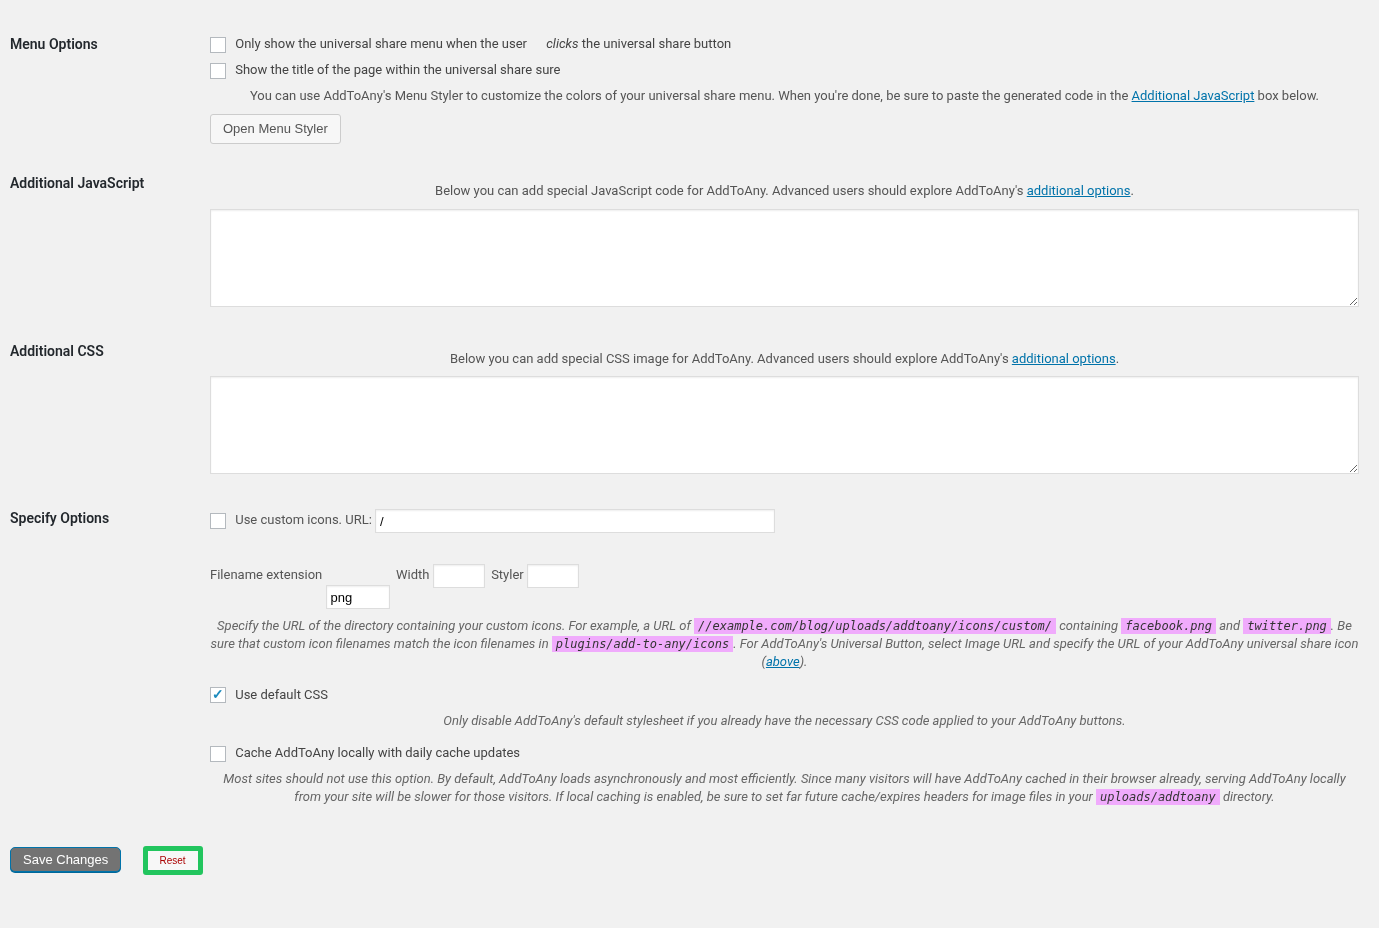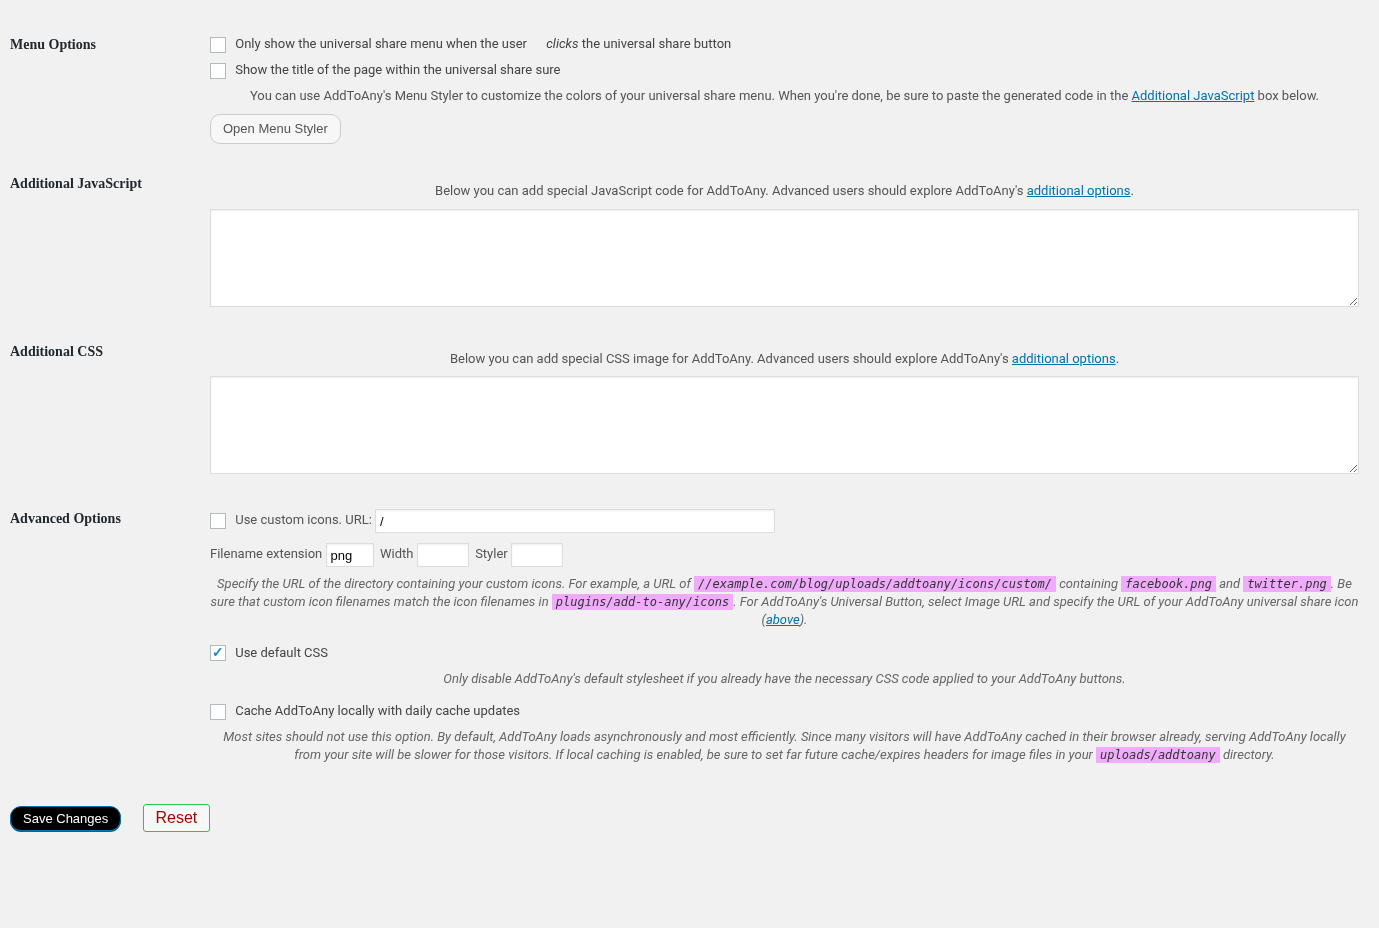--- a/index.html
+++ b/index.html
@@ -14,21 +14,20 @@
   .wrap { padding: 20px 10px 30px 10px; max-width: 1379px; }
   .form-table { width: 100%; border-collapse: collapse; }
   .form-table th {
     text-align: left;
     vertical-align: top;
     width: 200px;
     padding: 15px 10px 20px 0;
     font-weight: 600;
     color: #23282d;
     font-size: 14px;
-    font-family: Liberation Serif, serif;
   }
   .form-table td {
     vertical-align: top;
     padding: 15px 10px 15px 0;
     color: #555;
   }
   label { color: #444; font-size: 13px; }
   input[type="checkbox"] {
     width: 16px; height: 16px;
     margin: 0 6px 0 0;
@@ -51,40 +50,40 @@
   .cb-row { display: block; margin-bottom: 8px; }
   p { margin: 8px 0; text-align: center; }
   a { color: #0073aa; text-decoration: underline; }
   .button {
     display: inline-block;
     background: #f7f7f7;
     border: 1px solid #ccc;
     color: #555;
     padding: 4px 12px;
     font-size: 13px;
-    border-radius: 10px;
+    border-radius: 3px;
     cursor: pointer;
     line-height: 1.6;
   }
   .button-secondary {
     background: #f7f7f7;
-    border: 1px solid #22c55e;
+    border: 5px solid #22c55e;
     color: #a00;
     padding: 4px 12px;
-    font-size: 16px;
+    font-size: 10px;
     border-radius: 3px;
     cursor: pointer;
   }
   .button-primary {
-    background: #000000;
+    background: #737373;
     border: 1px solid #0073aa;
     color: #fff;
     padding: 4px 12px;
     font-size: 13px;
-    border-radius: 11px;
+    border-radius: 5px;
     cursor: pointer;
     box-shadow: 0 1px 0 #006799;
   }
   textarea {
     width: 100%;
     height: 98px;
     border: 1px solid #ddd;
     background: #fff;
     font-family: Consolas, Monaco, monospace;
     font-size: 13px;
@@ -157,30 +156,30 @@
   <th>Additional CSS</th>
   <td>
     <p>
       <span>Below you can add special CSS image for AddToAny. Advanced users should explore AddToAny's </span><a href="#">additional options</a><span>.</span>
     </p>
     <textarea style=""></textarea>
   </td>
 </tr>
 
 <tr>
-  <th>Advanced Options</th>
+  <th>Specify Options</th>
   <td>
     <div class="cb-row">
       <input type="checkbox" style="">
       <span>Use custom icons. URL:</span>
       <input type="text" style="width: 400px;" value="/">
     </div>
     <div class="cb-row" style="margin-top:10px;">
       <span>Filename extension</span>
-      <input type="text" style="width: 48px;" value="png">
+      <input type="text" style="width: 64px; margin-top: 42px;" value="png">
       &nbsp;<span>Width</span>
       <input type="text" style="width: 52px;" value="">
       &nbsp;<span>Styler</span>
       <input type="text" style="width: 52px;" value="">
     </div>
     <p class="desc">
       <span>Specify the URL of the directory containing your custom icons. For example, a URL of </span><code>//example.com/blog/uploads/addtoany/icons/custom/</code><span> containing </span><code>facebook.png</code><span> and </span><code>twitter.png</code><span>. Be sure that custom icon filenames match the icon filenames in </span><code>plugins/add-to-any/icons</code><span>. For AddToAny's Universal Button, select Image URL and specify the URL of your AddToAny universal share icon (</span><a href="#">above</a><span>).</span>
     </p>
 
     <div class="section-gap"></div>

